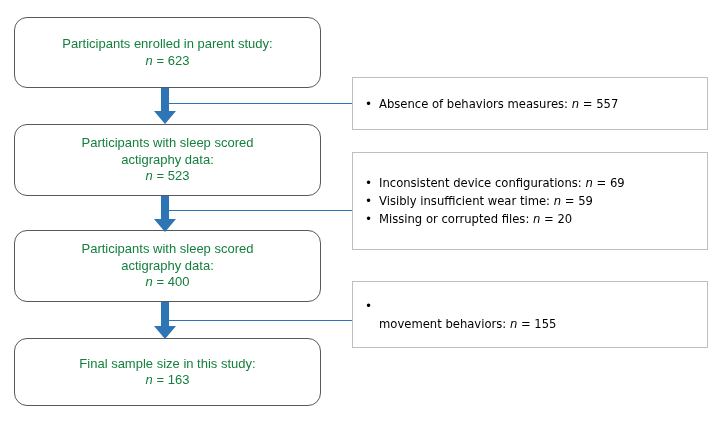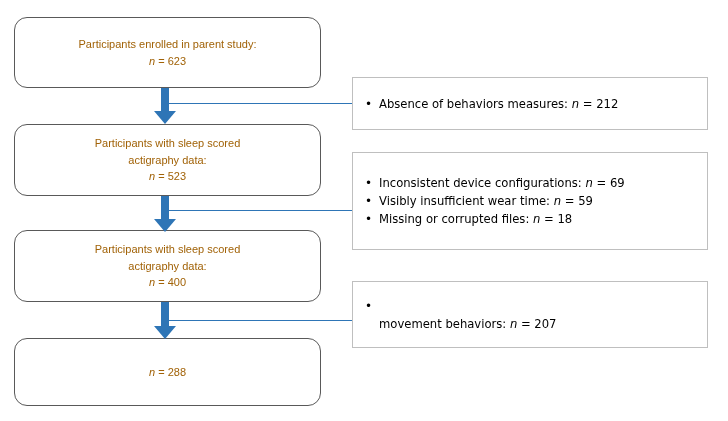--- a/index.html
+++ b/index.html
@@ -25,23 +25,23 @@
     box-sizing: border-box;
     border: 1.3px solid #595959;
     border-radius: 13px;
     background: #ffffff;
     display: flex;
     flex-direction: column;
     align-items: center;
     justify-content: center;
     text-align: center;
     font-family: "Liberation Sans", sans-serif;
-    font-size: 11px;
+    font-size: 13px;
     line-height: 16.5px;
-    color: #a16207;
+    color: #15803d;
   }
   .flow-box .line { display: block; white-space: nowrap; }
   .flow-box .nval { white-space: nowrap; }
   .nitalic { font-style: italic; }
 
   
   .excl-box {
     position: absolute;
     box-sizing: border-box;
     border: 1px solid #bfbfbf;
@@ -111,21 +111,22 @@
     <span class="nval"><i class="nitalic">n</i>&nbsp;<span>= 523</span></span>
   </div>
 
   <div class="flow-box" style="left:14px; top:230px; width:307px; height:72px;">
     <span class="line">Participants with sleep scored</span>
     <span class="line">actigraphy data:</span>
     <span class="nval"><i class="nitalic">n</i>&nbsp;<span>= 400</span></span>
   </div>
 
   <div class="flow-box" style="left:14px; top:338px; width:307px; height:68px;">
-    <span class="nval"><i class="nitalic">n</i>&nbsp;<span>= 288</span></span>
+    <span class="line">Final sample size in this study:</span>
+    <span class="nval"><i class="nitalic">n</i>&nbsp;<span>= 163</span></span>
   </div>
 
   <div class="arrow" style="left:154px; top:88px; width:22px; height:36px;">
     <div class="arrow-shaft" style="left:7px; top:0px; width:8px; height:24px;"></div>
     <div class="arrow-head" style="left:0px; top:23px;"></div>
   </div>
   <div class="connector-line" style="left:165px; top:103px; width:188px;"></div>
 
   <div class="arrow" style="left:154px; top:196px; width:22px; height:36px;">
     <div class="arrow-shaft" style="left:7px; top:0px; width:8px; height:24px;"></div>
@@ -135,39 +136,39 @@
 
   <div class="arrow" style="left:154px; top:302px; width:22px; height:38px;">
     <div class="arrow-shaft" style="left:7px; top:0px; width:8px; height:25px;"></div>
     <div class="arrow-head" style="left:0px; top:24px;"></div>
   </div>
   <div class="connector-line" style="left:165px; top:320px; width:188px;"></div>
 
   <div class="excl-box" style="left:352px; top:77px; width:356px; height:53px;">
     <div class="bullet-row">
       <span class="bullet-dot">•</span>
-      <span class="bullet-text"><span>Absence of behaviors measures: </span><i class="nitalic">n</i><span> = 212</span></span>
+      <span class="bullet-text"><span>Absence of behaviors measures: </span><i class="nitalic">n</i><span> = 557</span></span>
     </div>
   </div>
 
   <div class="excl-box" style="left:352px; top:152px; width:356px; height:98px;">
     <div class="bullet-row">
       <span class="bullet-dot">•</span>
       <span class="bullet-text"><span>Inconsistent device configurations: </span><i class="nitalic">n</i><span> = 69</span></span>
     </div>
     <div class="bullet-row">
       <span class="bullet-dot">•</span>
       <span class="bullet-text"><span>Visibly insufficient wear time: </span><i class="nitalic">n</i><span> = 59</span></span>
     </div>
     <div class="bullet-row">
       <span class="bullet-dot">•</span>
-      <span class="bullet-text"><span>Missing or corrupted files: </span><i class="nitalic">n</i><span> = 18</span></span>
+      <span class="bullet-text"><span>Missing or corrupted files: </span><i class="nitalic">n</i><span> = 20</span></span>
     </div>
   </div>
 
   <div class="excl-box" style="left:352px; top:281px; width:356px; height:67px;">
     <div class="bullet-row">
       <span class="bullet-dot">•</span>
-      <span class="bullet-text"><br><span>movement behaviors: </span><i class="nitalic">n</i><span> = 207</span></span>
+      <span class="bullet-text"><br><span>movement behaviors: </span><i class="nitalic">n</i><span> = 155</span></span>
     </div>
   </div>
 
 </div>
 
 </body></html>

